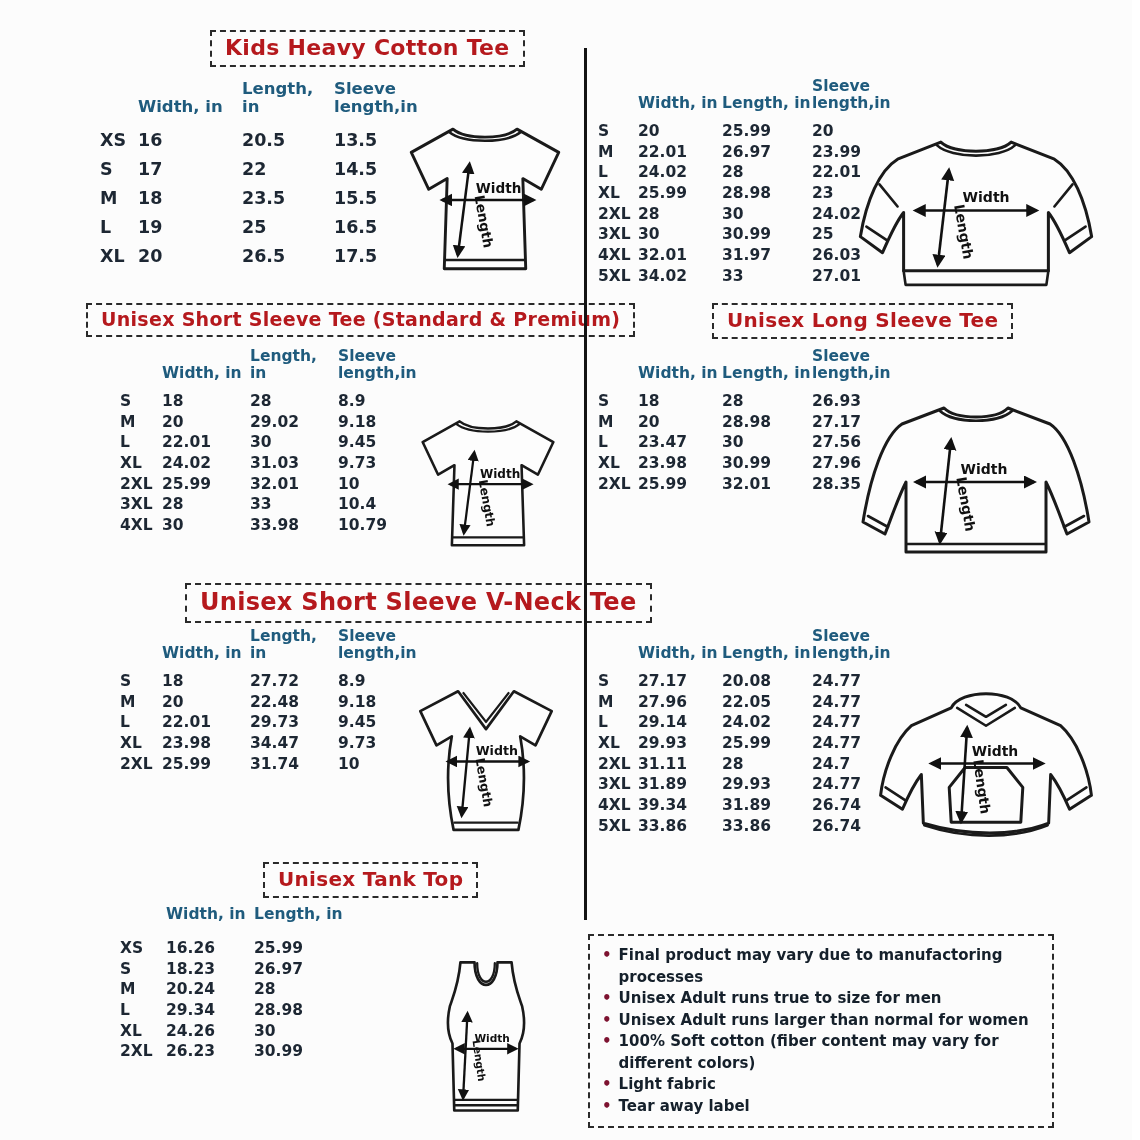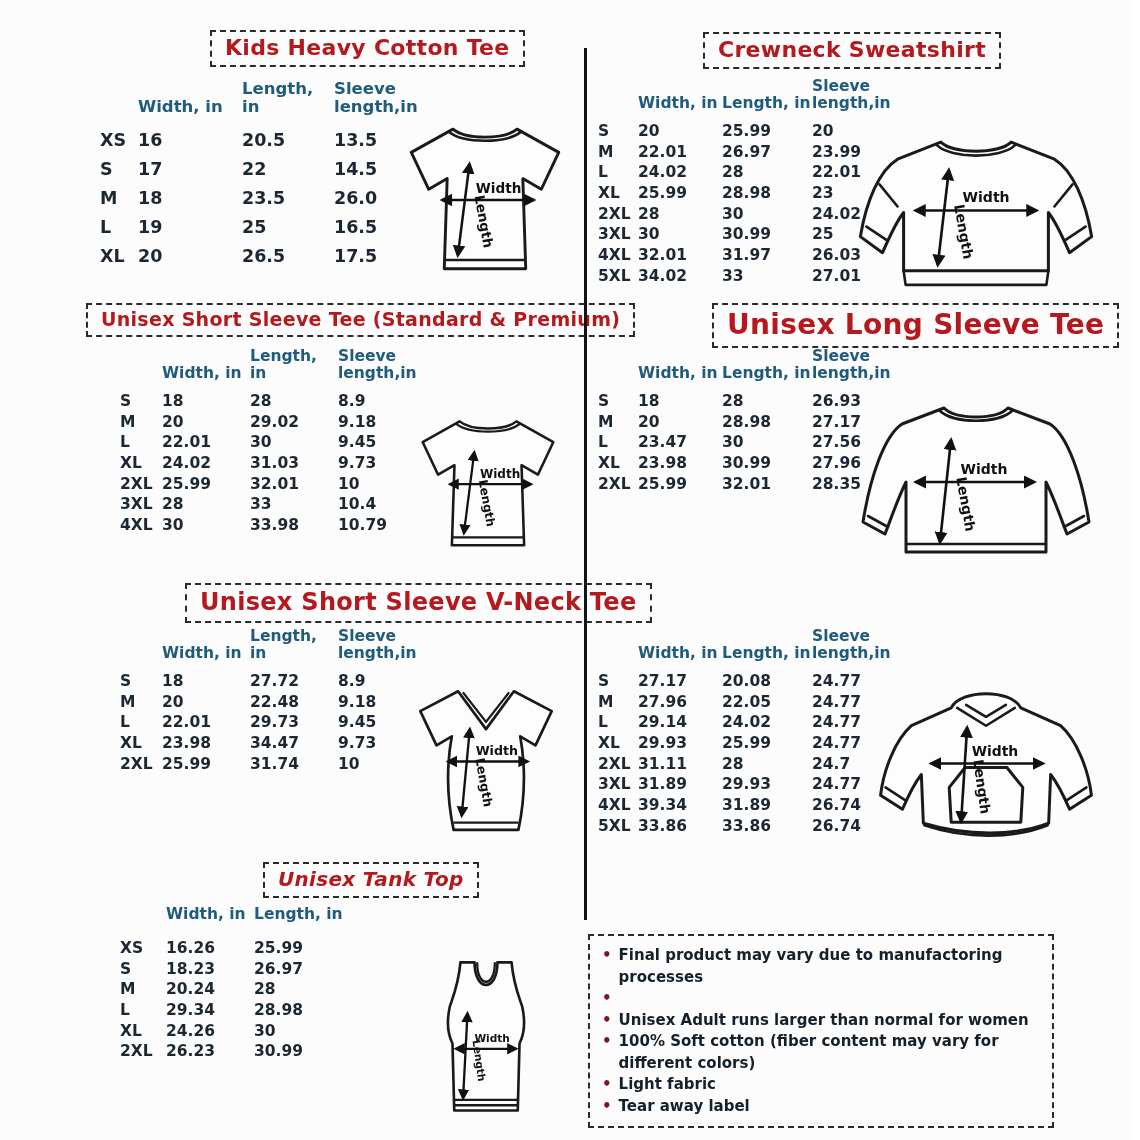--- a/index.html
+++ b/index.html
@@ -10,24 +10,24 @@
   html,body{margin:0;padding:0;}
   body{font-family:"DejaVu Sans",sans-serif;background:#fff;}
   .page{position:relative;width:1132px;height:1140px;background:var(--page-bg);overflow:hidden;}
 
   
   .tbox{position:absolute;border:2px dashed #2a2a2a;padding:3px 13px 5px;
         font-weight:bold;color:var(--title-red);white-space:nowrap;letter-spacing:.3px;}
   #t-kids{left:210px;top:30px;font-size:22px;}
   #t-crew{left:703px;top:32px;font-size:22px;}
   #t-ss{left:86px;top:303px;font-size:19px;}
-  #t-ls{left:712px;top:303px;font-size:28px;}
+  #t-ls{left:712px;top:303px;font-size:20px;}
   #t-vneck{left:185px;top:583px;font-size:24px;}
   #t-hoodie{left:695px;top:583px;font-size:20px;}
-  #t-tank{left:263px;top:862px;font-size:20px;font-style:italic;}
+  #t-tank{left:263px;top:862px;font-size:20px;}
 
   
   .tbl{position:absolute;display:grid;color:var(--text-dark);}
   .tbl .th{color:var(--header-blue);font-weight:bold;white-space:pre-line;
            font-size:15.5px;line-height:17px;align-self:end;padding-bottom:10px;}
   .tbl .td{font-weight:bold;font-size:15.5px;height:20.7px;}
   .tbl-kids{left:100px;top:80px;grid-template-columns:38px 104px 92px 84px;}
   .tbl-kids .th{font-size:16.5px;line-height:18px;padding-bottom:14px;}
   .tbl-kids .td{height:29px;font-size:17.5px;}
   .tbl-ss{left:120px;top:348px;grid-template-columns:42px 88px 88px 84px;}
@@ -60,21 +60,20 @@
   .notes ul{list-style:none;margin:0;padding:0;}
   .notes li{font-size:15px;font-weight:bold;color:#15202b;line-height:21.5px;display:flex;gap:7px;}
   .notes .bullet{color:var(--bullet-maroon);}
 </style>
 </head>
 <body>
 
 <div class="page">
 
   <div class="tbox" id="t-kids">Kids Heavy Cotton Tee</div>
-  <div class="tbox" id="t-crew">Crewneck Sweatshirt</div>
   <div class="tbox" id="t-ss">Unisex Short Sleeve Tee (Standard &amp; Premium)</div>
   <div class="tbox" id="t-ls">Unisex Long Sleeve Tee</div>
   <div class="tbox" id="t-vneck">Unisex Short Sleeve V-Neck Tee</div>
   <div class="tbox" id="t-tank">Unisex Tank Top</div>
 
   <div class="tbl tbl-kids">
       <div class="th"></div>
       <div class="th">Width, in</div>
       <div class="th">Length, in</div>
       <div class="th">Sleeve
@@ -83,21 +82,21 @@
       <div class="td">16</div>
       <div class="td">20.5</div>
       <div class="td">13.5</div>
       <div class="td">S</div>
       <div class="td">17</div>
       <div class="td">22</div>
       <div class="td">14.5</div>
       <div class="td">M</div>
       <div class="td">18</div>
       <div class="td">23.5</div>
-      <div class="td">26.0</div>
+      <div class="td">15.5</div>
       <div class="td">L</div>
       <div class="td">19</div>
       <div class="td">25</div>
       <div class="td">16.5</div>
       <div class="td">XL</div>
       <div class="td">20</div>
       <div class="td">26.5</div>
       <div class="td">17.5</div>
     </div>
   <div class="tbl tbl-crew">
@@ -410,20 +409,21 @@
   </svg>
 
   <div class="notes">
     <ul>
         <li>
           <span class="bullet">•</span>
           <span>Final product may vary due to manufactoring processes</span>
         </li>
         <li>
           <span class="bullet">•</span>
+          <span>Unisex Adult runs true to size for men</span>
         </li>
         <li>
           <span class="bullet">•</span>
           <span>Unisex Adult runs larger than normal for women</span>
         </li>
         <li>
           <span class="bullet">•</span>
           <span>100% Soft cotton (fiber content may vary for different colors)</span>
         </li>
         <li>

